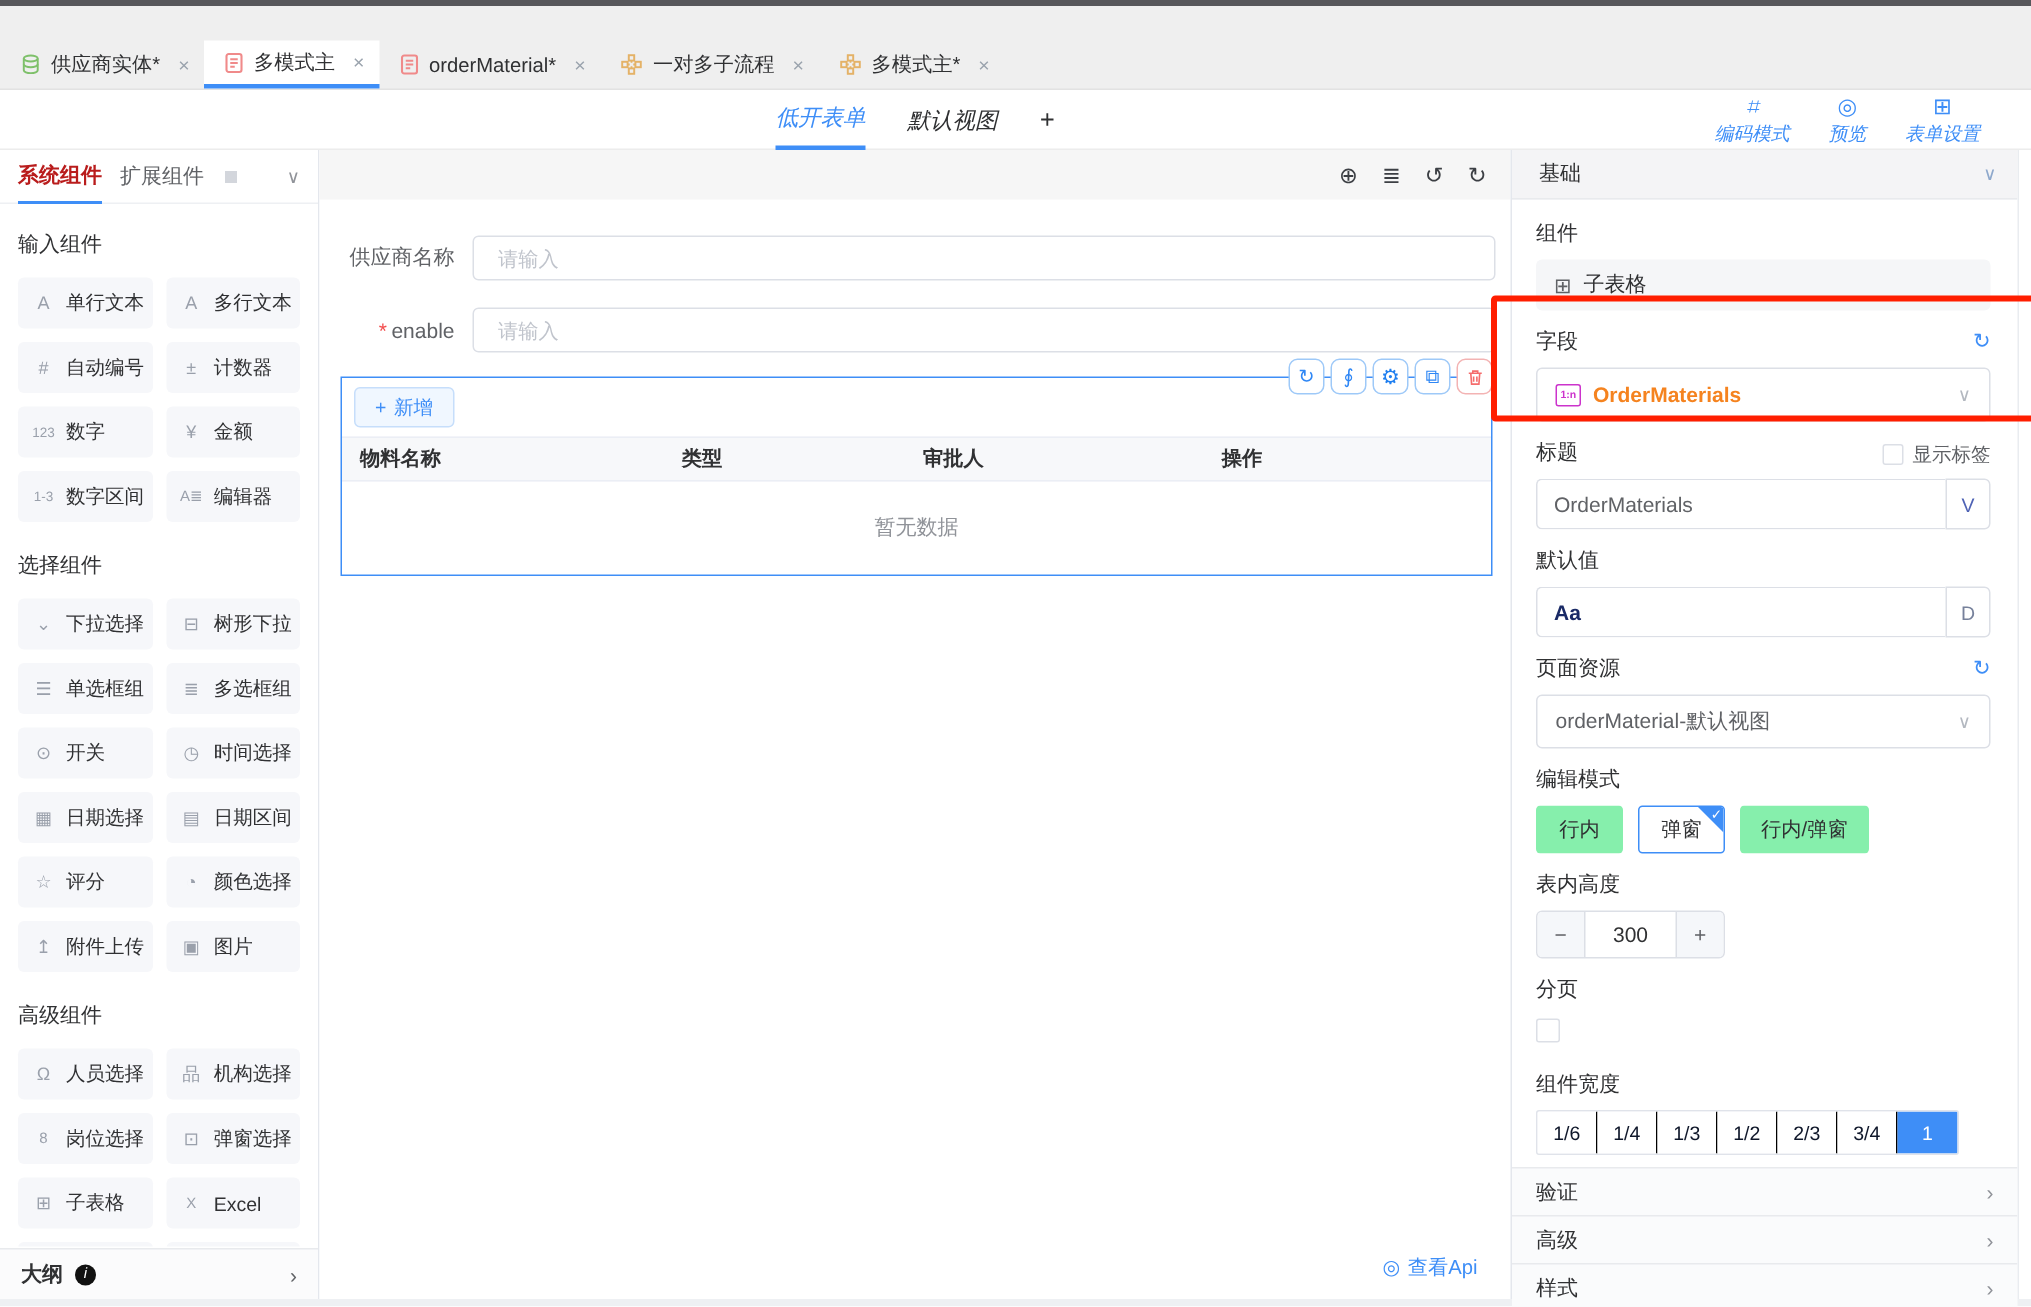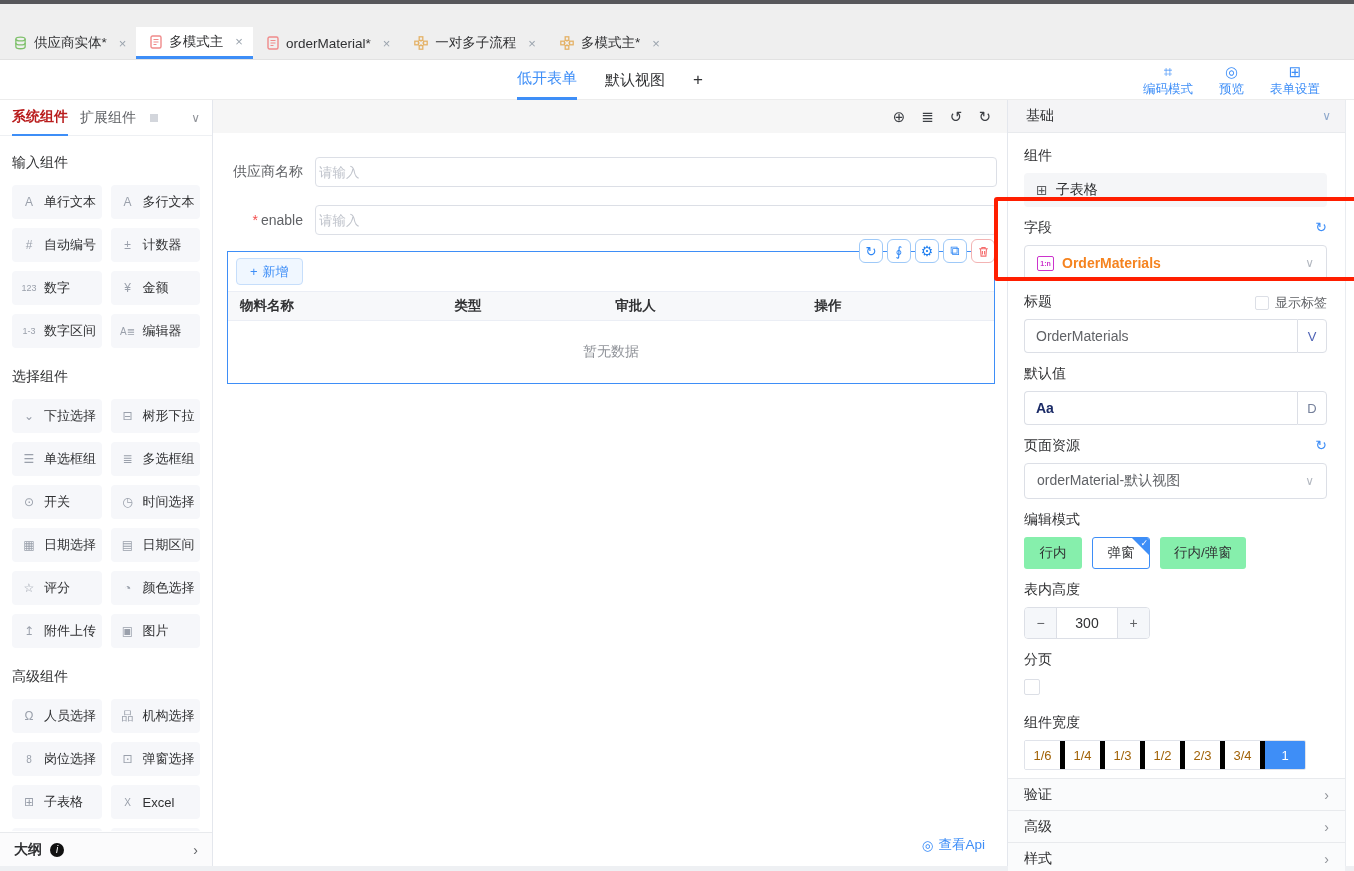--- a/index.html
+++ b/index.html
@@ -9,21 +9,21 @@
 
   
   .titlebar { height:4px; background:#57575b; }
   .tabbar { height:56px; background:#efefef; display:flex; align-items:flex-end; border-bottom:1px solid #e2e2e2; }
   .wtab { height:32px; display:flex; align-items:center; gap:7px; padding:0 10px 0 14px; font-size:13.5px; color:#303133; cursor:pointer; }
   .wtab.active { background:#fff; border-bottom:3px solid #3e8ef7; }
   .wtab .close { margin-left:5px; color:#9aa3ad; font-size:13px; }
   .wtab svg { display:block; }
 
   
-  .viewbar { height:40px; background:#fff; position:relative; border-bottom:1px solid #ececec; }
+  .viewbar { height:40px; background:#fff; position:relative; border-bottom:1px solid #ececec;font-style:italic; }
   .view-tabs { position:absolute; left:213px; width:794px; top:0; height:40px; display:flex; justify-content:center; align-items:center; gap:28px; }
   .vtab { height:40px; display:flex; align-items:center; font-size:15px; color:#303133; cursor:pointer; }
   .vtab.active { color:#3e8ef7; border-bottom:3px solid #3e8ef7; }
   .vtab-add { font-size:17px; color:#303133; cursor:pointer; }
   .view-actions { position:absolute; right:34px; top:4px; display:flex; gap:26px; }
   .vaction { display:flex; flex-direction:column; align-items:center; gap:1px; color:#3e8ef7; cursor:pointer; }
   .vaction .ic { font-size:15px; line-height:16px; }
   .vaction .lb { font-size:12.5px; }
 
   
@@ -49,21 +49,21 @@
 
   
   .canvas { flex:1; background:#fff; position:relative; }
   .cv-toolbar { height:33px; background:#f6f6f6; display:flex; align-items:center; justify-content:flex-end; gap:16px; padding-right:16px; }
   .cvt-ic { color:#3c3f44; font-size:15px; cursor:pointer; }
   .fields { padding:12px 0 0; }
   .frow { display:flex; align-items:center; margin-top:12px; height:30px; }
   .frow + .frow { margin-top:18px; }
   .flabel { width:102px; text-align:right; padding-right:12px; font-size:14px; color:#606266; white-space:nowrap; }
   .req { color:#f34d4d; margin-right:3px; }
-  .finput { flex:1; height:30px; border:1px solid #dcdfe6; border-radius:4px; padding:0 3px; font-size:13.5px; color:#303133; margin-right:10px; outline:none; font-family:inherit; }
+  .finput { flex:1; height:30px; border:1px solid #dcdfe6; border-radius:4px; padding:0 16px; font-size:13.5px; color:#303133; margin-right:10px; outline:none; font-family:inherit; }
   .finput::placeholder { color:#c0c4cc; }
 
   .widget { margin:16px 12px 0 14px; border:1px solid #3e8ef7; position:relative; padding:6px 0 0; }
   .wg-toolbar { position:absolute; top:-13px; right:-1px; display:flex; gap:4px; z-index:3; }
   .wchip { width:24px; height:24px; background:#fff; border:1px solid #9ec9f8; border-radius:6px; display:flex; align-items:center; justify-content:center; color:#2f87f5; font-size:13px; cursor:pointer; }
   .wchip.gear { font-size:14px; color:#1f7ff0; }
   .wchip.danger { border-color:#f3b3b3; color:#f56c6c; }
   .add-btn { margin-left:8px; height:27px; padding:0 13px; display:inline-flex; align-items:center; gap:5px; background:#f0f7ff; border:1px solid #c6defb; border-radius:4px; color:#3e8ef7; font-size:13px; cursor:pointer; }
   .ttable { margin-top:6px; }
   .thead { display:grid; grid-template-columns:28% 21% 26% 25%; background:#f7f8fa; border-top:1px solid #ebeef5; border-bottom:1px solid #ebeef5; height:30px; }
@@ -99,21 +99,21 @@
   .suffix.gray { color:#76819b; }
   .opt-row { display:flex; gap:10px; }
   .opt { height:32px; min-width:58px; padding:0 13px; background:#86efac; border:1px solid transparent; border-radius:3px; display:flex; align-items:center; justify-content:center; font-size:13.5px; color:#303133; cursor:pointer; position:relative; overflow:hidden; }
   .opt.selected { background:#fff; border-color:#3e8ef7; }
   .opt.selected .corner { position:absolute; top:0; right:0; width:0; height:0; border-top:17px solid #3e8ef7; border-left:17px solid transparent; }
   .opt.selected .tick { position:absolute; top:0; right:1px; color:#fff; font-size:9px; }
   .stepper { display:inline-flex; height:32px; border:1px solid #dcdfe6; border-radius:4px; overflow:hidden; }
   .step-btn { width:31px; background:#f5f7fa; display:flex; align-items:center; justify-content:center; color:#606266; font-size:14px; cursor:pointer; }
   .step-val { width:62px; display:flex; align-items:center; justify-content:center; border-left:1px solid #dcdfe6; border-right:1px solid #dcdfe6; font-size:14px; color:#303133; }
   .segmented { display:inline-flex; height:30px; border:1px solid #e0e3ea; border-radius:2px; overflow:hidden; }
-  .seg { width:40px; display:flex; align-items:center; justify-content:center; font-size:13px; color:#a16207; background:#fff; border-right:5px solid #000000; cursor:pointer; }
+  .seg { width:40px; display:flex; align-items:center; justify-content:center; font-size:13px; color:#0f172a; background:#fff; border-right:1px solid #000000; cursor:pointer; }
   .seg:last-child { border-right:none; }
   .seg.selected { background:#3e8ef7; color:#fff; }
   .crows { margin:8px -18px 0 -16px; }
   .crow { height:32px; border-top:1px solid #e8eaed; background:#fafbfc; display:flex; align-items:center; justify-content:space-between; padding:0 16px; font-size:14px; color:#303133; cursor:pointer; }
   .crow .chev { color:#909399; font-size:14px; }
 
   .page-bottom { height:5px; background:#eef0f3; }
 </style>
 </head>
 <body>

